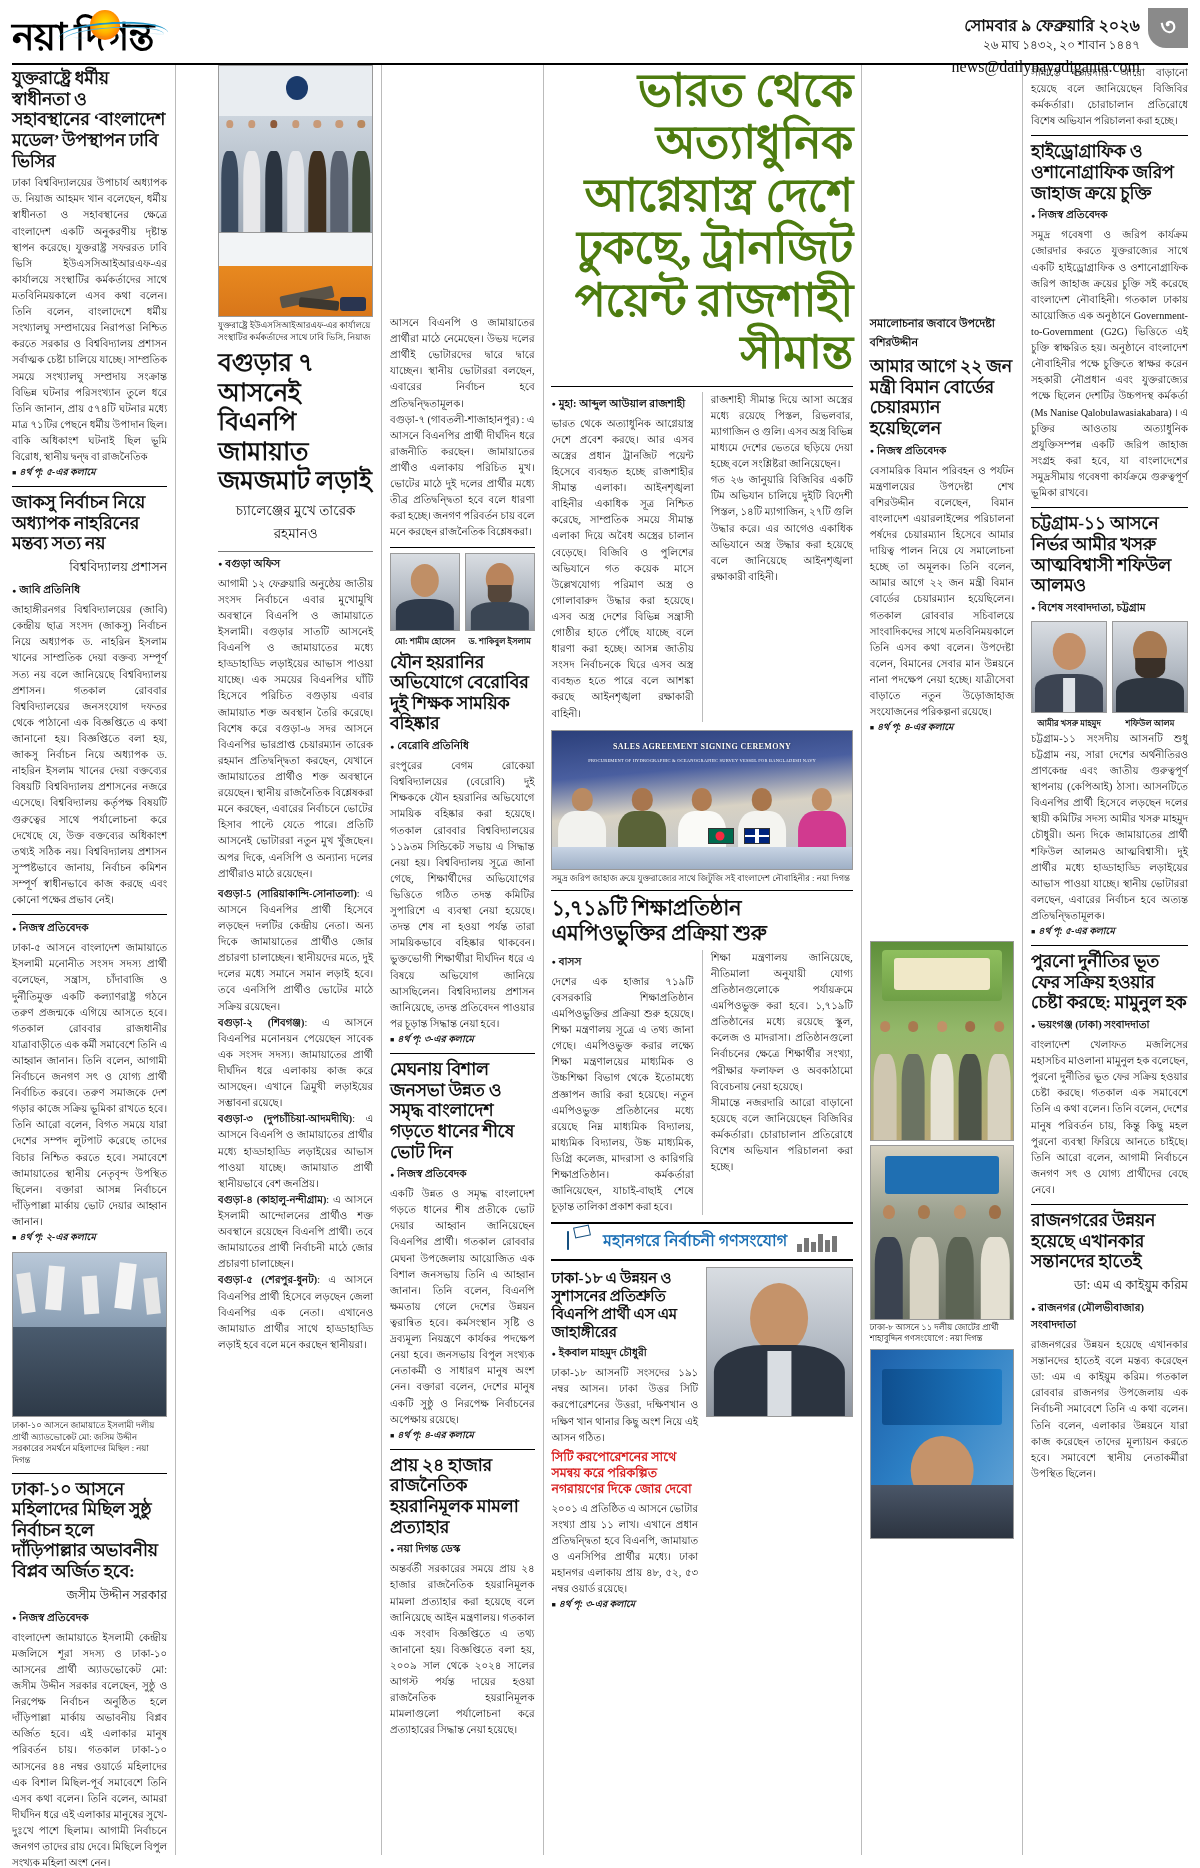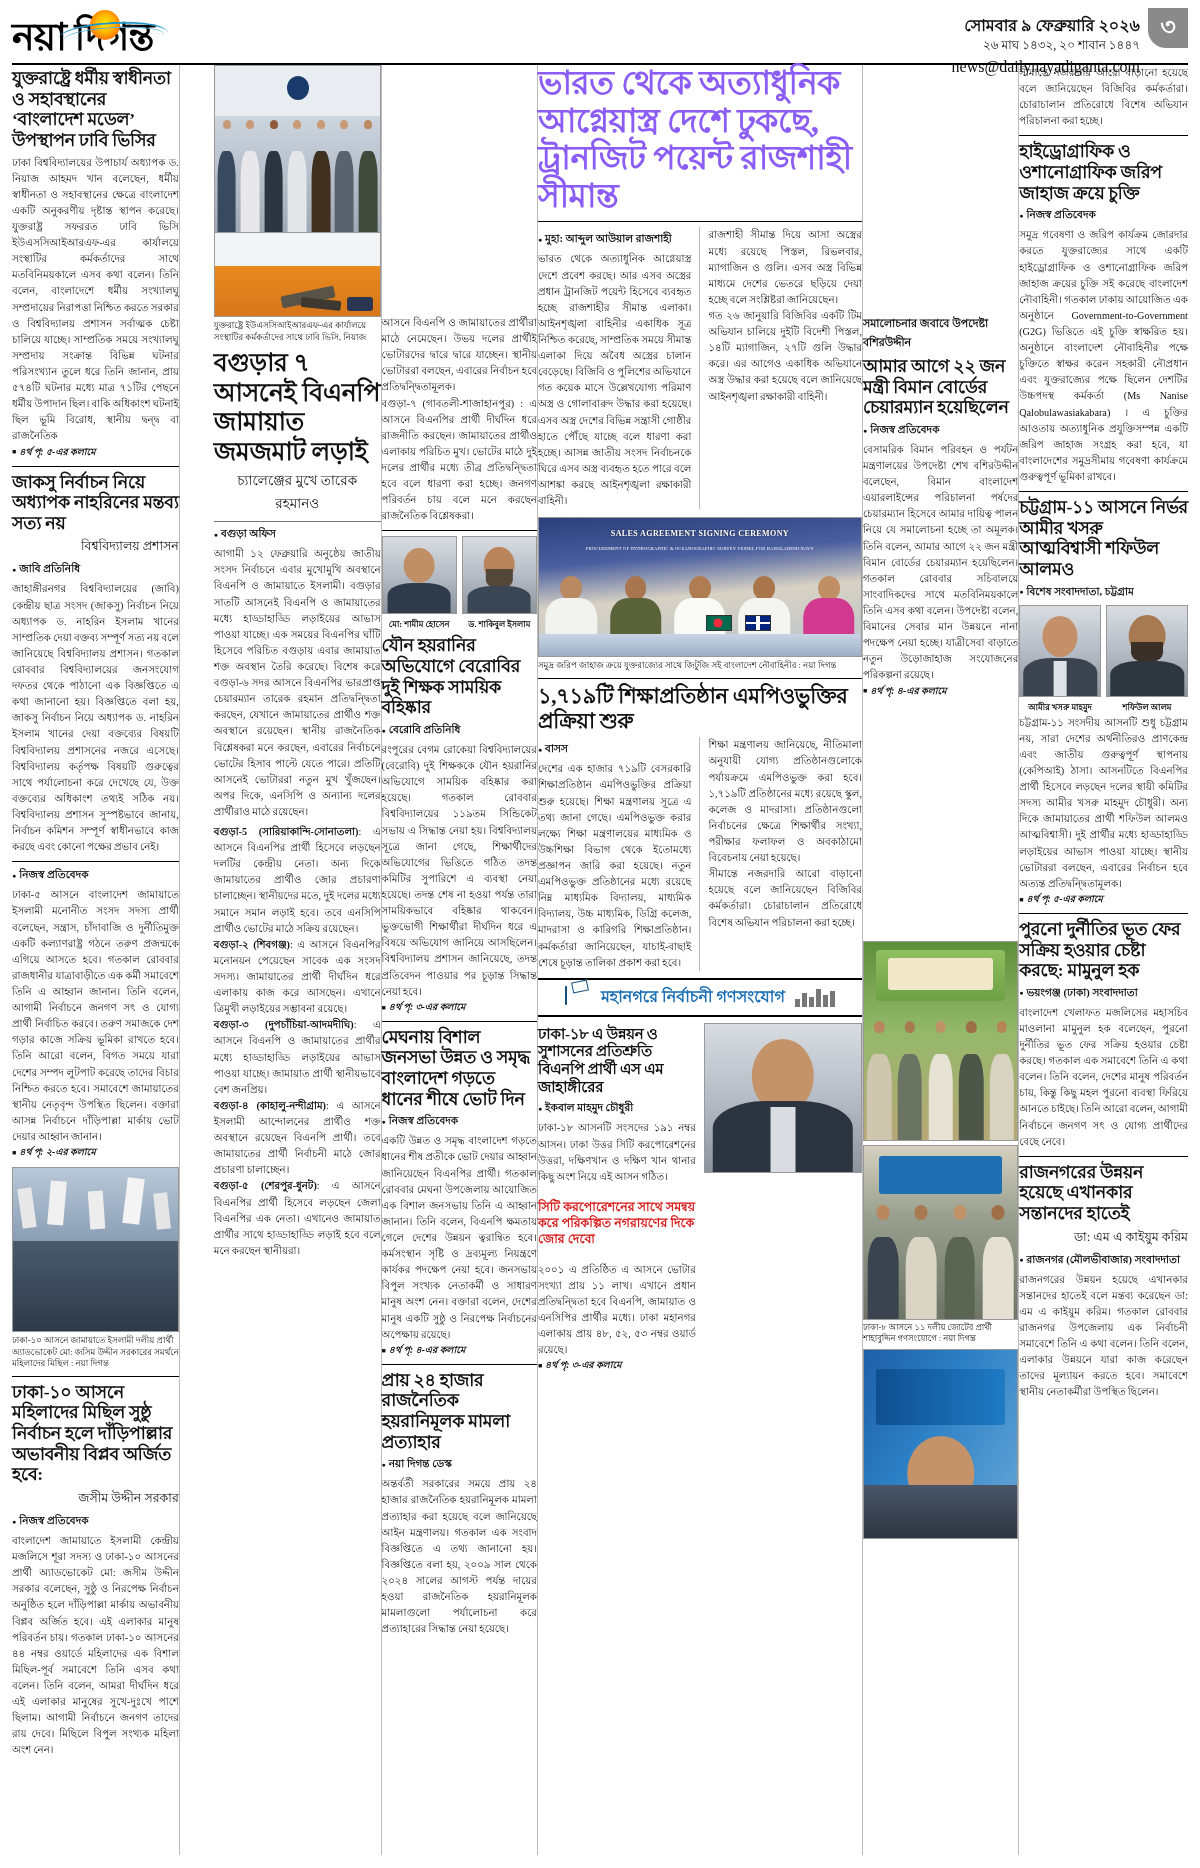--- a/index.html
+++ b/index.html
@@ -42,42 +42,42 @@
   .pagenum {
     width: 40px; height: 40px; background: #8a8a8a; color: #fff;
     border-radius: 0 0 0 18px;
     display: flex; align-items: center; justify-content: center;
     font-size: 24px; font-weight: bold; margin-left: 8px;
   }
   .masthead-right { display: flex; align-items: flex-start; }
   .rule-thick { border-top: 2.5px solid #000; margin: 3px 0 0 0; }
 
   
-  .grid { display: flex; height: 1790px; }
+  .grid { display: flex; gap: 8px; height: 1790px; }
   .col { position: relative; }
   .col-1 { width: 174px; }
   .col-2 { width: 174px; margin-left: 34px; }
   .col-3 { width: 162px; }
   .col-4 { width: 162px; }
   .col-6 { width: 162px; }
   .col-7 { width: 162px; }
   .vdiv { width: 1px; background: #bbb; }
 
   
   .hl {
     font-weight: bold; line-height: 1.18; text-align: left;
     margin: 3px 0 4px 0; letter-spacing: -0.3px;
   }
   .hl-xl { font-size: 25px; }
   .hl-lg { font-size: 21px; }
   .hl-md { font-size: 17.5px; }
   .hl-sm { font-size: 15px; }
   .hl-lead {
-    font-size: 33px; font-weight: bold; color: #8b5cf6;
-    line-height: 1.14; letter-spacing: -0.5px; text-align: left;
+    font-size: 46px; font-weight: bold; color: #4d7c0f;
+    line-height: 1.14; letter-spacing: -0.5px; text-align: right;
   }
   .subhl { font-size: 12.5px; text-align: right; font-weight: normal; margin: 1px 0 3px 0; }
   .kicker { font-size: 11px; font-weight: bold; margin: 2px 0; }
   .byline { font-size: 10.5px; font-weight: bold; margin: 4px 0 3px 0; }
   .byline::before { content: "\25CF"; font-size: 7px; vertical-align: middle; margin-right: 3px; }
   .body {
     font-size: 10.2px; line-height: 1.58; text-align: justify;
     text-justify: inter-word; hyphens: auto; word-spacing: -0.3px;
   }
   .jump { font-size: 9.5px; font-weight: bold; font-style: italic; }
@@ -144,21 +144,21 @@
     width: 26px; height: 17px; background: #2e7bbf; border: 1px solid #16507f;
     position: relative; border-radius: 2px;
   }
   .ballotbox::before {
     content: ""; position: absolute; left: 6px; top: -6px; width: 14px; height: 9px;
     background: #fff; border: 1px solid #16507f; transform: rotate(-12deg);
   }
   .cityline { display: flex; align-items: flex-end; gap: 2px; height: 20px; }
   .cityline i { display: block; width: 5px; background: #777; }
 
-  .redhl-box { color: #d81e1e; font-weight: bold; font-size: 12.5px; line-height: 1.3; margin: 14px 0; }
+  .redhl-box { color: #d81e1e; font-weight: bold; font-size: 12.5px; line-height: 1.3; margin: 3px 0; }
 
   .twoportraits { display: flex; gap: 5px; margin: 4px 0 2px 0; }
   .twoportraits .pp { flex: 1; height: 78px; border: 0.5px solid #999; position: relative; overflow: hidden; }
   .namecap { font-size: 8.4px; text-align: center; font-weight: bold; margin-top: 2px; }
   .namerow { display: flex; gap: 5px; }
   .namerow div { flex: 1; }
 
   .smallcaption { font-size: 8.4px; line-height: 1.3; margin: 3px 0 4px 0; }
 </style>
 </head>

